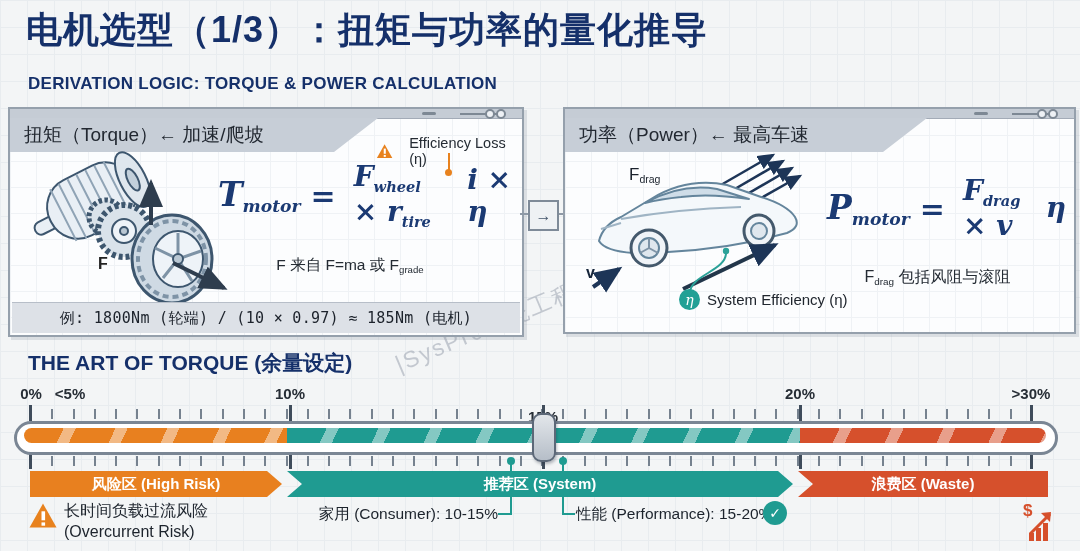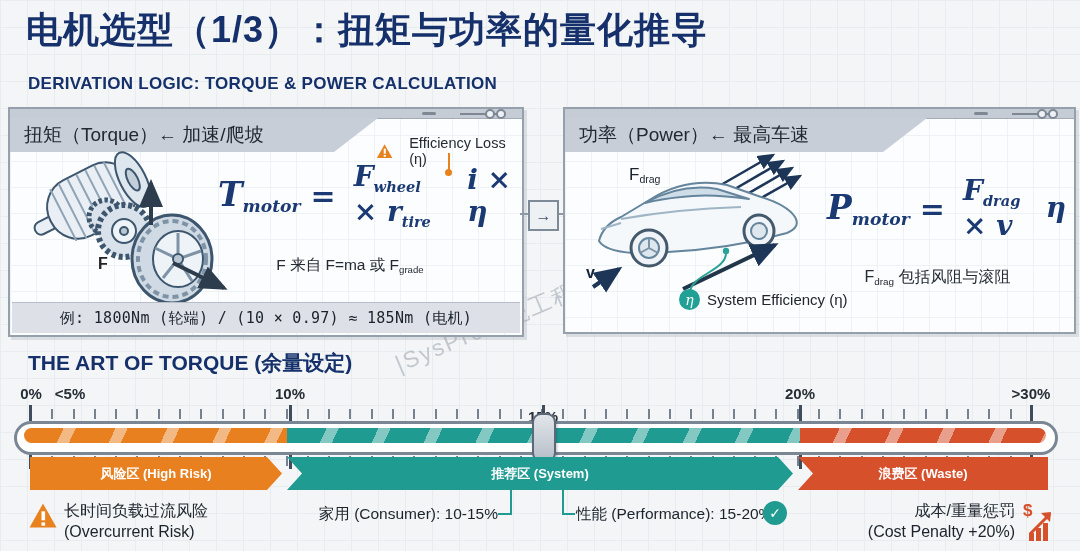--- a/index.html
+++ b/index.html
@@ -73,22 +73,22 @@
   .seg{position:absolute;top:428px;height:15px;}
   .seg-stripes{background-image:repeating-linear-gradient(115deg,rgba(255,255,255,0) 0 36px,rgba(255,255,255,.45) 36px 47px);}
   .seg.orange{left:24px;width:263px;background-color:#e8801f;border-radius:8px 0 0 8px;}
   .seg.teal{left:287px;width:513px;background-color:#1f9b91;}
   .seg.red{left:800px;width:246px;background-color:#d6502c;border-radius:0 8px 8px 0;}
   .handle{position:absolute;left:532px;top:413px;width:20px;height:45px;border:2.5px solid #5c6878;border-radius:9px;
     background:linear-gradient(180deg,#e2e6ea,#b6bec8);box-shadow:1px 2px 3px rgba(30,40,55,.3);}
   .dot-teal{position:absolute;top:457px;width:8px;height:8px;border-radius:50%;background:#1f9b91;z-index:1;}
   .vline-teal{position:absolute;width:2px;background:#1f9b91;top:463px;height:52px;z-index:1;}
   .hline-teal{position:absolute;height:2px;background:#1f9b91;top:513px;z-index:1;}
-  .banner{position:absolute;top:457px;height:33px;display:flex;align-items:center;justify-content:center;
-    color:#fff;font-size:13px;font-weight:bold;z-index:2;}
+  .banner{position:absolute;top:471px;height:26px;display:flex;align-items:center;justify-content:center;
+    color:#fff;font-size:15px;font-weight:bold;z-index:2;}
   .banner.orange{left:30px;width:252px;background:#e8801f;
     clip-path:polygon(0 0,calc(100% - 15px) 0,100% 50%,calc(100% - 15px) 100%,0 100%);}
   .banner.teal{left:287px;width:506px;background:#1f9b91;
     clip-path:polygon(0 0,calc(100% - 15px) 0,100% 50%,calc(100% - 15px) 100%,0 100%,15px 50%);}
   .banner.red{left:798px;width:250px;background:#d6502c;
     clip-path:polygon(0 0,100% 0,100% 100%,0 100%,15px 50%);}
   .risk-note{position:absolute;left:64px;top:500px;font-size:16px;color:#1c232c;line-height:21px;}
   .consumer-note{position:absolute;left:280px;top:504px;width:218px;text-align:right;font-size:15.5px;color:#1c232c;}
   .perf-note{position:absolute;left:576px;top:504px;font-size:15.5px;color:#1c232c;}
   .check{position:absolute;left:763px;top:501px;width:24px;height:24px;border-radius:50%;background:#1f9b91;color:#fff;
@@ -284,24 +284,20 @@
   </svg>
   <div class="risk-note">
     <div>长时间负载过流风险</div>
     <div>(Overcurrent Risk)</div>
   </div>
 
   <div class="consumer-note">家用 (Consumer): 10-15%</div>
   <div class="perf-note">性能 (Performance): 15-20%</div>
   <div class="check">✓</div>
 
-  <div class="waste-note">
-    <div>成本/重量惩罚</div>
-    <div>(Cost Penalty +20%)</div>
-  </div>
   <svg class="icon-abs" style="left:1022px;top:500px;" width="34" height="42" viewBox="0 0 34 42">
     <text x="1" y="16" font-size="17" font-weight="bold" fill="#d6502c" font-family="Liberation Sans, sans-serif">$</text>
     <path d="M8,34 L28,14" stroke="#d6502c" stroke-width="3" fill="none"></path>
     <path d="M28,22 L29,12 L19,13 Z" fill="#d6502c"></path>
     <rect x="7" y="33" width="5" height="8" fill="#d6502c"></rect>
     <rect x="14" y="28" width="5" height="13" fill="#d6502c"></rect>
     <rect x="21" y="23" width="5" height="18" fill="#d6502c"></rect>
   </svg>
 
 </div>

